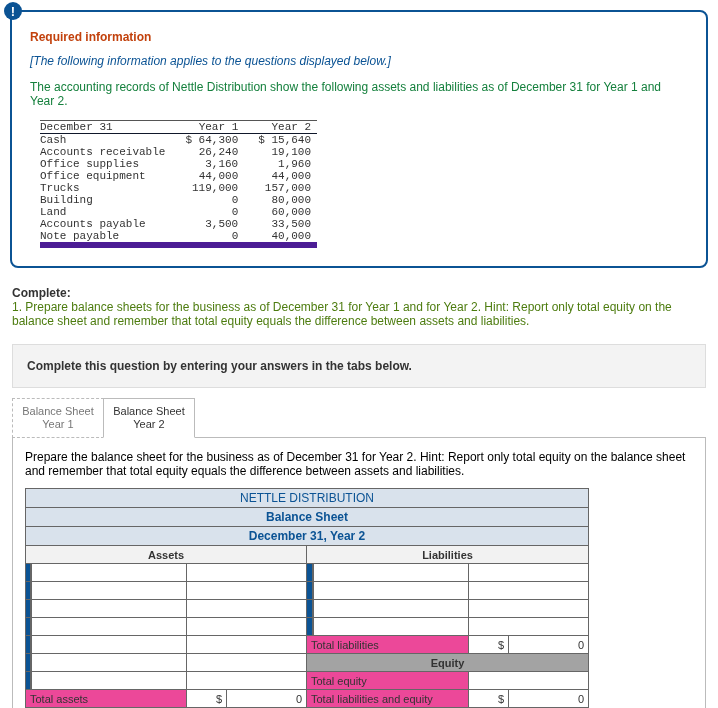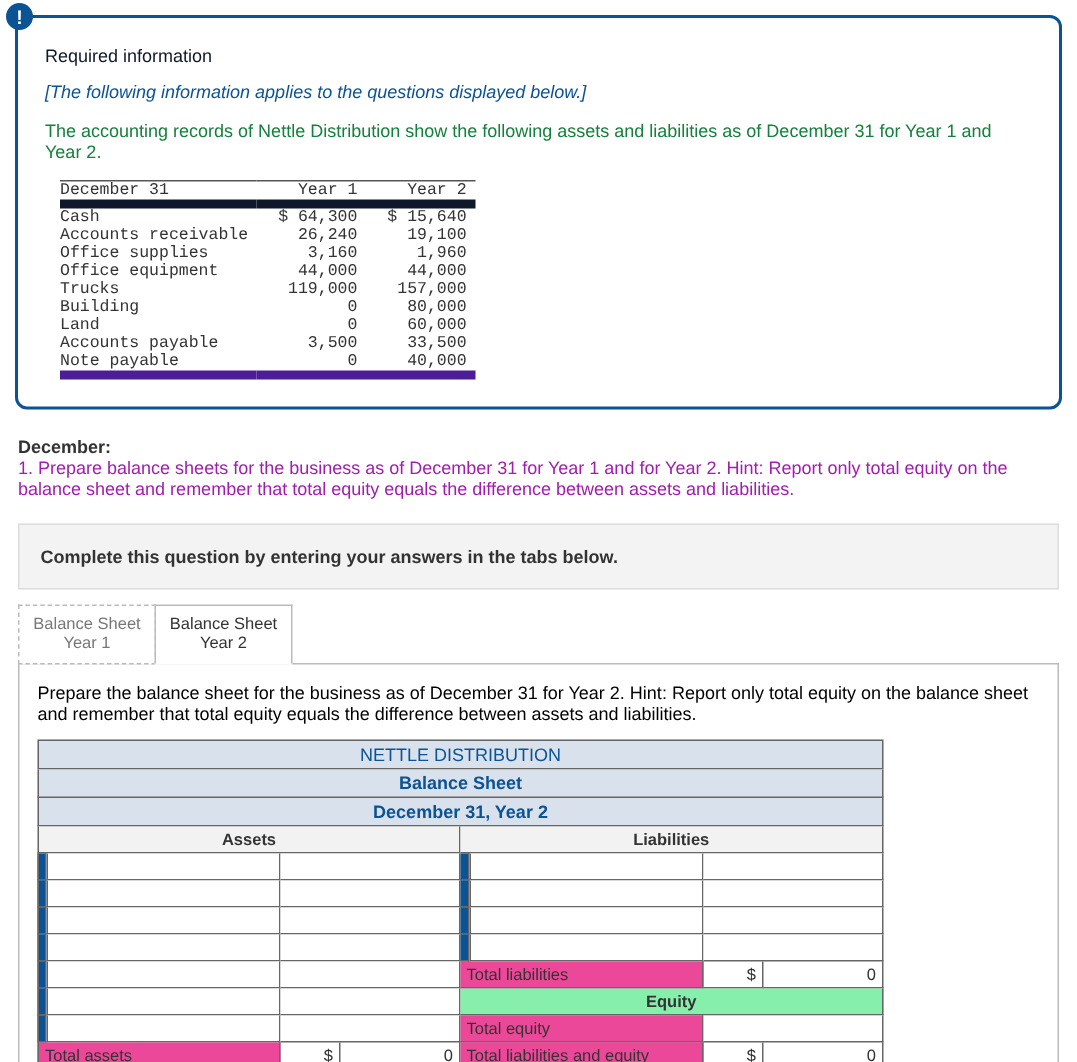--- a/index.html
+++ b/index.html
@@ -26,32 +26,32 @@
   background: #0b5394;
   color: #fff;
   border-radius: 50%;
   font-weight: bold;
   font-size: 13px;
   display: flex;
   align-items: center;
   justify-content: center;
   line-height: 1;
 }
-.info-title { color: #0f172a; font-weight: normal; margin-bottom: 10px; }
+.info-title { color: #c2410c; font-weight: bold; margin-bottom: 10px; }
 .info-sub { font-style: italic; color: #0b5394; margin-bottom: 12px; }
 .info-body { color: #15803d; margin-bottom: 12px; }
 .given-table { font-family: "Courier New", monospace; font-size: 11px; border-collapse: collapse; margin-left: 10px; }
 .given-table td { padding: 0 6px 0 0; white-space: nowrap; }
 .given-table td.num { text-align: right; padding-left: 14px; }
-.given-table tr.hdr td { border-bottom: 6px solid #0f172a; border-top: 1px solid #555; }
+.given-table tr.hdr td { border-bottom: 1px solid #0f172a; border-top: 1px solid #555; }
 .given-table tr.last td { border-bottom: 6px solid #4c1d95; }
 
 .req-block { padding: 8px 12px; }
 .req-title { font-weight: bold; }
-.req-text { color: #a21caf; }
+.req-text { color: #4d7c0f; }
 
 .complete-box { margin: 8px 12px; background: #f3f3f3; border: 1px solid #ddd; padding: 14px; font-weight: bold; }
 
 .tabs { display: flex; margin: 10px 12px 0 12px; }
 .tab { border: 1px solid #bbb; padding: 6px 8px; font-size: 11px; text-align: center; line-height: 1.2; background: #fff; margin-right: -1px; min-width: 74px; }
 .tab.inactive { border-style: dashed; color: #777; }
 .tab.active { border-bottom: 1px solid #fff; position: relative; z-index: 2; }
 
 .tab-panel { margin: -1px 12px 0 12px; border: 1px solid #bbb; padding: 12px; }
 .panel-text { color: #000000; margin-bottom: 10px; }
@@ -59,21 +59,21 @@
 .bs-shell { display: inline-block; }
 .bs-title { background: #d9e2ec; border: 1px solid #666; text-align: center; font-weight: normal; color: #0b5394; width: 562px; }
 .bs-row { display: flex; }
 .bs-cell { border: 1px solid #666; border-top: none; height: 18px; box-sizing: border-box; padding: 2px 4px; font-size: 11px; display: flex; align-items: center; }
 .w-lbl { width: 162px; }
 .w-amt { width: 80px; justify-content: flex-end; }
 .hdr-cell { background: #f2f2f2; font-weight: bold; justify-content: center; }
 .input-cell { background: #fff; }
 .handle { width: 6px; background: #0b5394; border: 1px solid #666; border-top: none; box-sizing: border-box; }
 .static-lbl { background: #ec4899; }
-.eq-band { background: #86efac; font-weight: bold; justify-content: center; }
+.eq-band { background: #a3a3a3; font-weight: bold; justify-content: center; }
 </style>
 </head>
 <body>
 
 <div class="info-box">
   <div class="info-icon">!</div>
   <div class="info-title">Required information</div>
   <div class="info-sub">[The following information applies to the questions displayed below.]</div>
   <div class="info-body">The accounting records of Nettle Distribution show the following assets and liabilities as of December 31 for Year 1 and Year 2.</div>
   <table class="given-table">
@@ -126,21 +126,21 @@
     <tr class="last">
           <td>Note payable</td>
           <td class="num">0</td>
           <td class="num">40,000</td>
         </tr>
   </tbody>
     </table>
 </div>
 
 <div class="req-block">
-  <span class="req-title">December:</span><br>
+  <span class="req-title">Complete:</span><br>
   <span class="req-text">1. Prepare balance sheets for the business as of December 31 for Year 1 and for Year 2. Hint: Report only total equity on the balance sheet and remember that total equity equals the difference between assets and liabilities.</span>
 </div>
 
 <div class="complete-box">Complete this question by entering your answers in the tabs below.</div>
 
 <div class="tabs">
   <div class="tab inactive">
     <span>Balance Sheet</span><br>
     <span>Year 1</span>
   </div>

